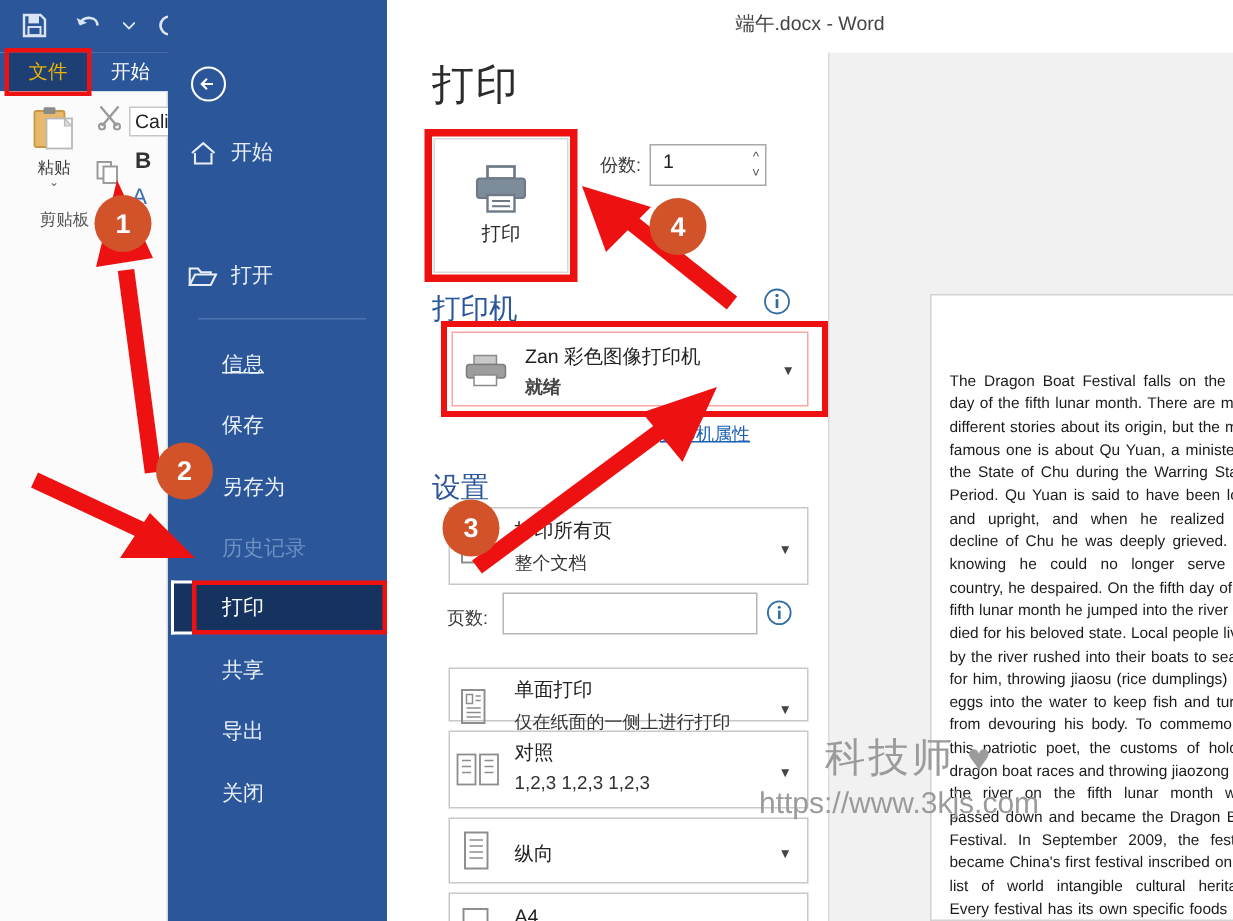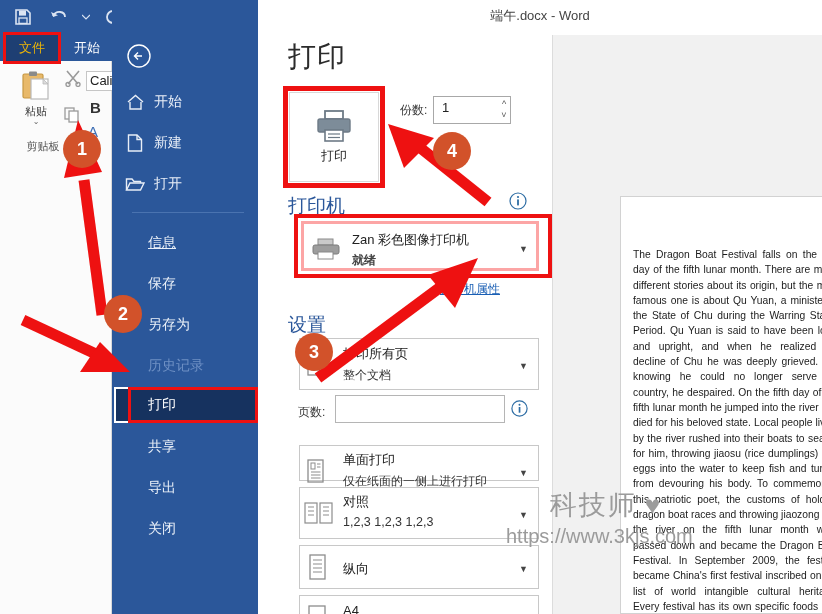--- a/index.html
+++ b/index.html
@@ -122,21 +122,21 @@
     font-family: "Liberation Sans", sans-serif;
   }
   .spinner { position: absolute; left: 498px; top: 99px; width: 12px; height: 22px;
     display: flex; flex-direction: column; justify-content: space-around; align-items: center; color: #555; }
   .spin-a { font-size: 9px; line-height: 9px; }
 
   .h-printer { position: absolute; left: 288px; top: 193px; font-size: 19px; color: #2b579a; }
   .info-i1 { position: absolute; left: 509px; top: 192px; width: 18px; height: 18px; color: #2e6da4; }
   .printer-combo {
     position: absolute; left: 301px; top: 221px; width: 238px; height: 50px;
-    background: #ffffff; border: 3px solid #fca5a5;
+    background: #ffffff; border: 1px solid #fca5a5;
   }
   .printer-combo-outline {
     position: absolute; left: 294px; top: 214px; width: 258px; height: 64px;
     border: 4px solid #ee1111; z-index: 30;
   }
   .printer-icon-sm { position: absolute; left: 8px; top: 14px; width: 30px; height: 22px; color: #8a8a8a; }
   .printer-name { position: absolute; left: 48px; top: 7px; font-size: 13px; color: #222; }
   .printer-status { position: absolute; left: 48px; top: 28px; font-size: 12px; color: #444; font-weight: bold; }
   .combo-caret { position: absolute; right: 8px; top: 20px; font-size: 9px; color: #444; }
   .printer-props {
@@ -285,29 +285,20 @@
   <div class="nav-item" style="top:86px;">
     <span class="nico">
       <svg width="19" height="17" viewBox="0 0 19 17">
           <path d="M2 8 L9.5 1.5 L17 8" fill="none" stroke="#e8eef7" stroke-width="1.4"></path>
           <path d="M4 8 V15 H15 V8" fill="none" stroke="#e8eef7" stroke-width="1.4"></path>
         </svg>
     </span>
     <span>开始</span>
   </div>
 
-  <div class="nav-item" style="top:127px;">
-    <span class="nico">
-      <svg width="16" height="18" viewBox="0 0 16 18">
-          <path d="M1.5 1 H10 L14.5 5.5 V17 H1.5 Z" fill="none" stroke="#e8eef7" stroke-width="1.4"></path>
-          <path d="M10 1 V5.5 H14.5" fill="none" stroke="#e8eef7" stroke-width="1.4"></path>
-        </svg>
-    </span>
-    <span>新建</span>
-  </div>
 
   <div class="nav-item" style="top:168px;">
     <span class="nico">
       <svg width="20" height="16" viewBox="0 0 20 16">
           <path d="M1.5 14 V3 H7 L9 5.5 H15.5 V7" fill="none" stroke="#e8eef7" stroke-width="1.4"></path>
           <path d="M1.5 14 L5 7 H19 L15.5 14 Z" fill="none" stroke="#e8eef7" stroke-width="1.4"></path>
         </svg>
     </span>
     <span>打开</span>
   </div>

